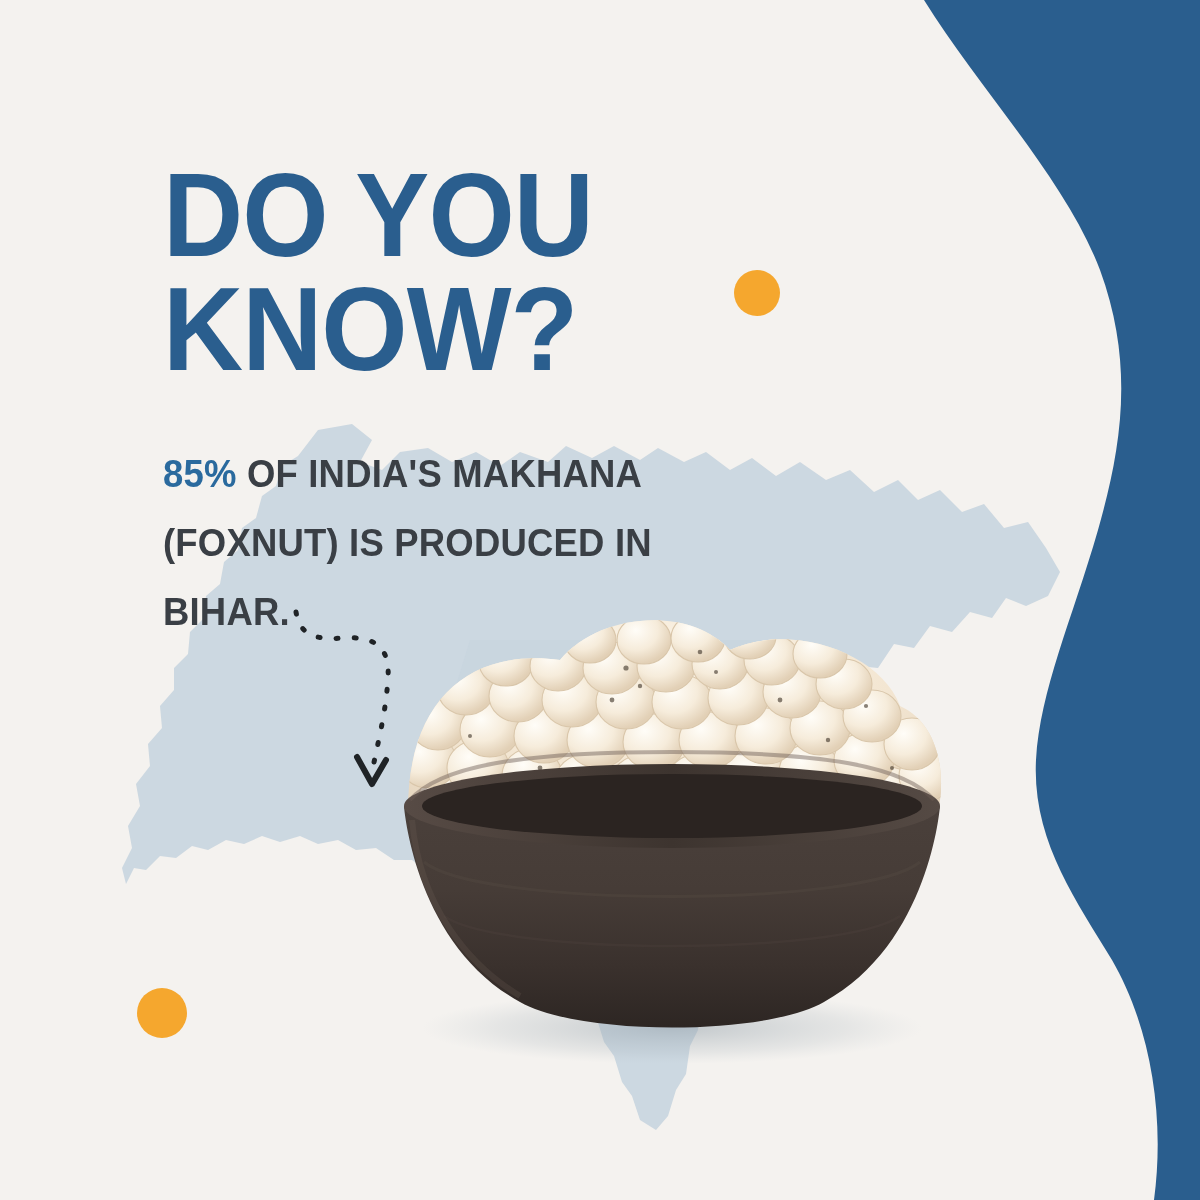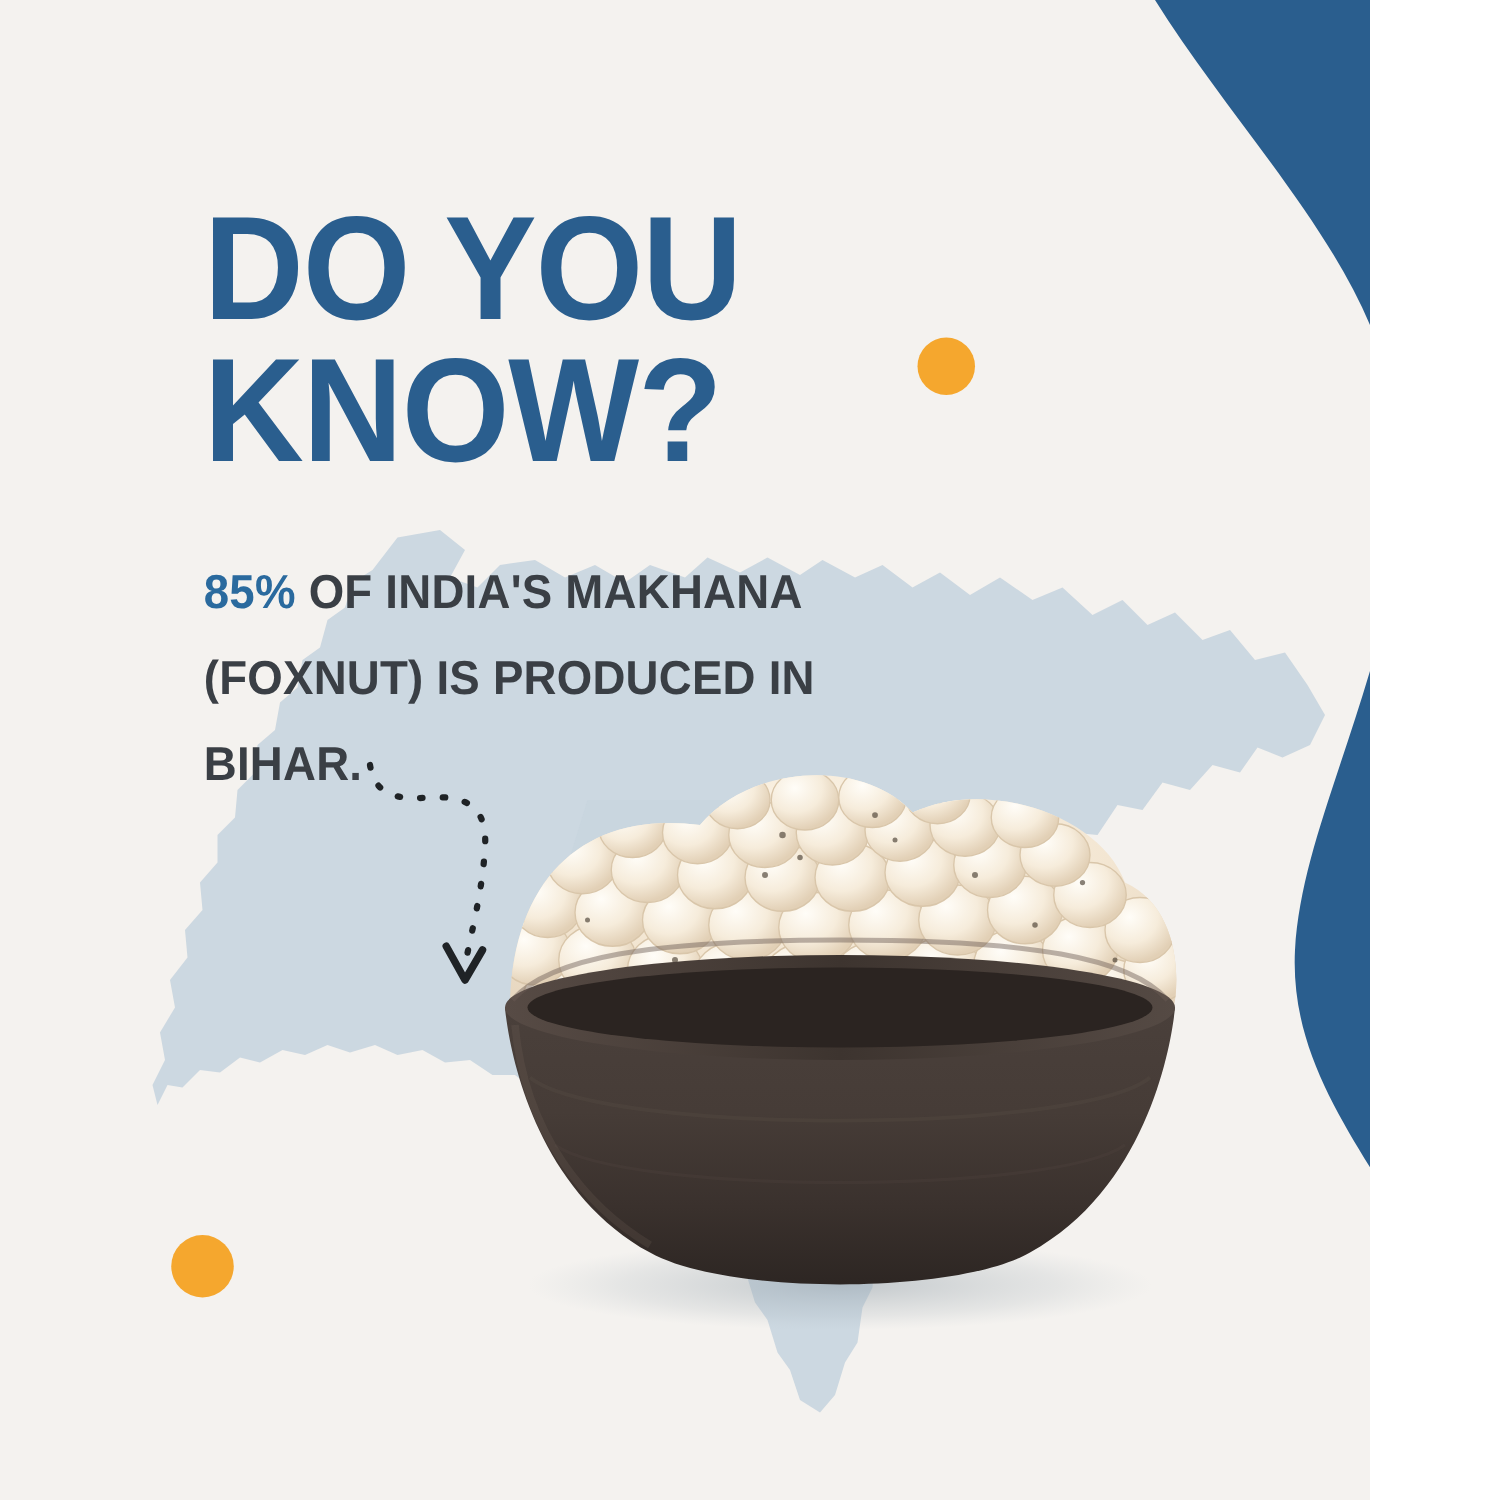--- a/index.html
+++ b/index.html
@@ -7,21 +7,21 @@
     margin: 0;
     padding: 0;
     background: #ffffff;
   }
   body {
     font-family: "Liberation Sans", sans-serif;
   }
 
   #poster {
     position: relative;
-    width: 1096px;
+    width: 1200px;
     height: 1200px;
     overflow: hidden;
     background: #fef9c3;
   }
 
   
   .layer {
     position: absolute;
     top: 0; left: 0;
     width: 1200px;

